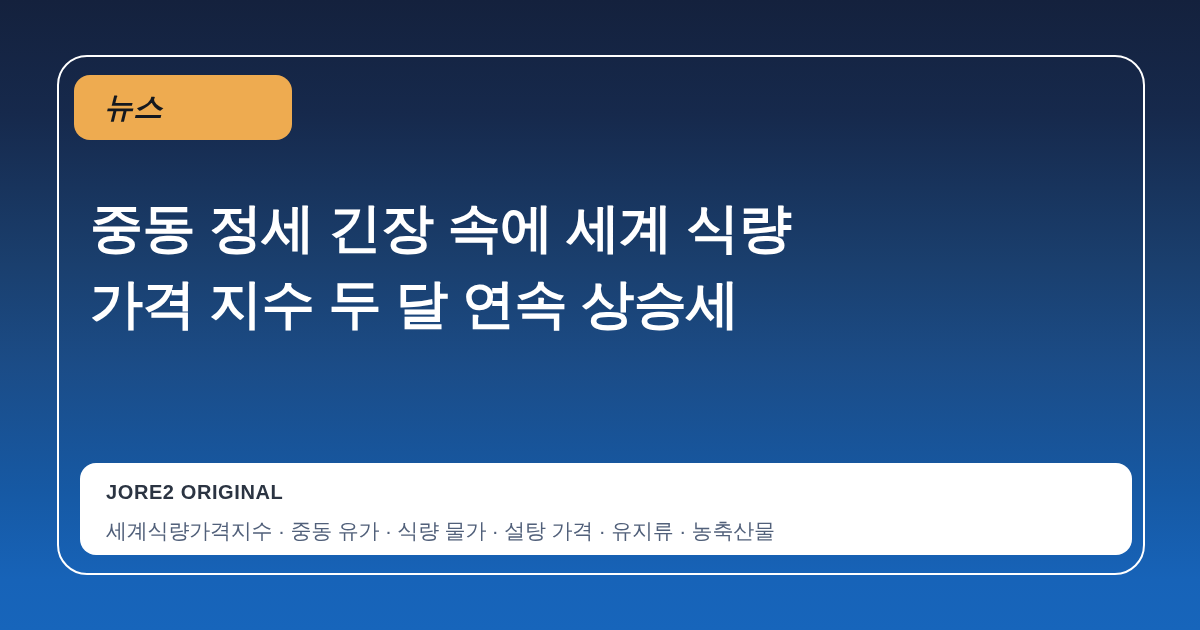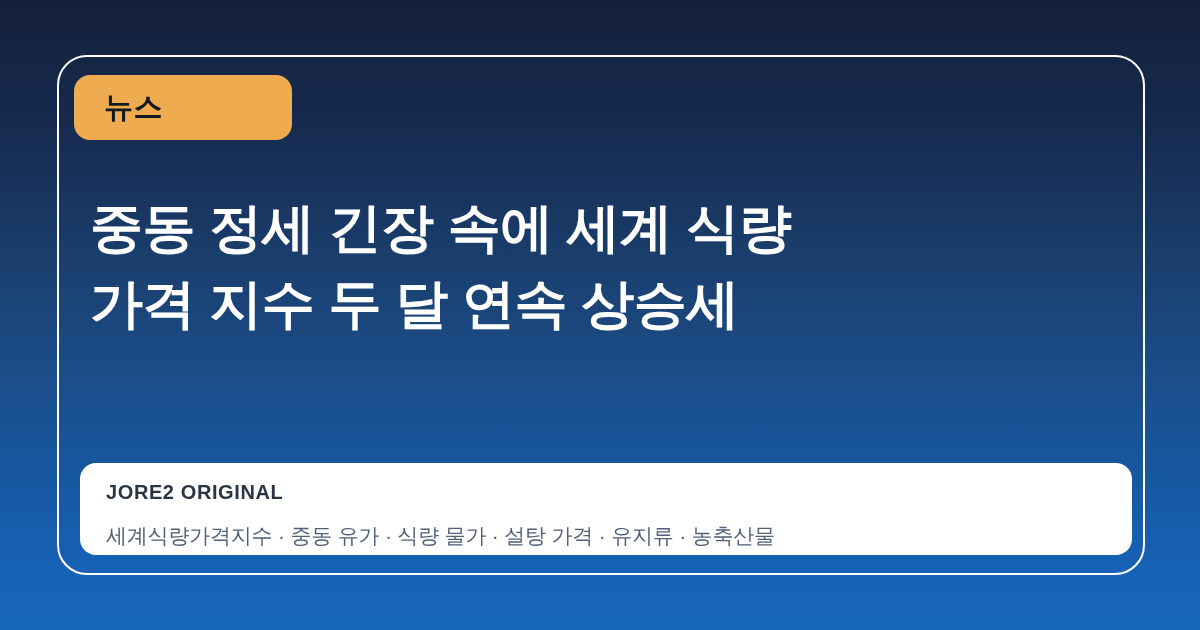--- a/index.html
+++ b/index.html
@@ -48,20 +48,21 @@
     left: 74px;
     top: 75px;
     height: 65px;
     min-width: 218px;
     box-sizing: border-box;
     display: flex;
     align-items: center;
     padding: 0 30px;
     background: #eeab50;
     border-radius: 16px;
+    font-style: italic;
   }
   .badge-label {
     font-size: 29px;
     font-weight: bold;
     color: #14181f;
     letter-spacing: 0.5px;
     line-height: 1;
   }
 
   
@@ -91,21 +92,21 @@
     padding: 18px 26px 0 26px;
   }
   .footer-brand {
     font-size: 20px;
     font-weight: bold;
     color: #2b3442;
     letter-spacing: 0.6px;
     line-height: 1.1;
   }
   .footer-tags {
-    margin-top: 20px;
+    margin-top: 15px;
     font-size: 21px;
     font-weight: normal;
     color: #51607a;
     line-height: 1.2;
     letter-spacing: -0.2px;
   }
 </style>
 </head>
 <body>
 

